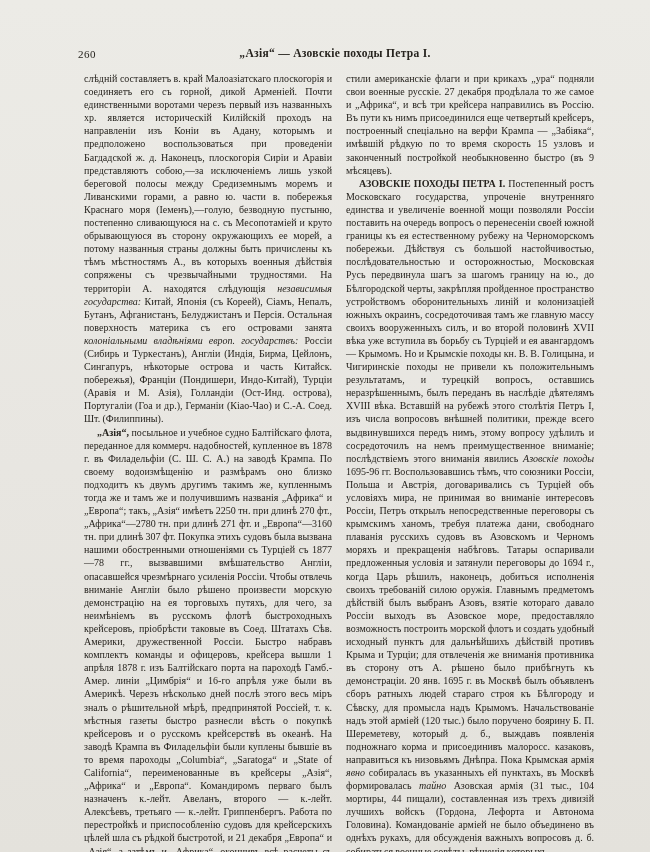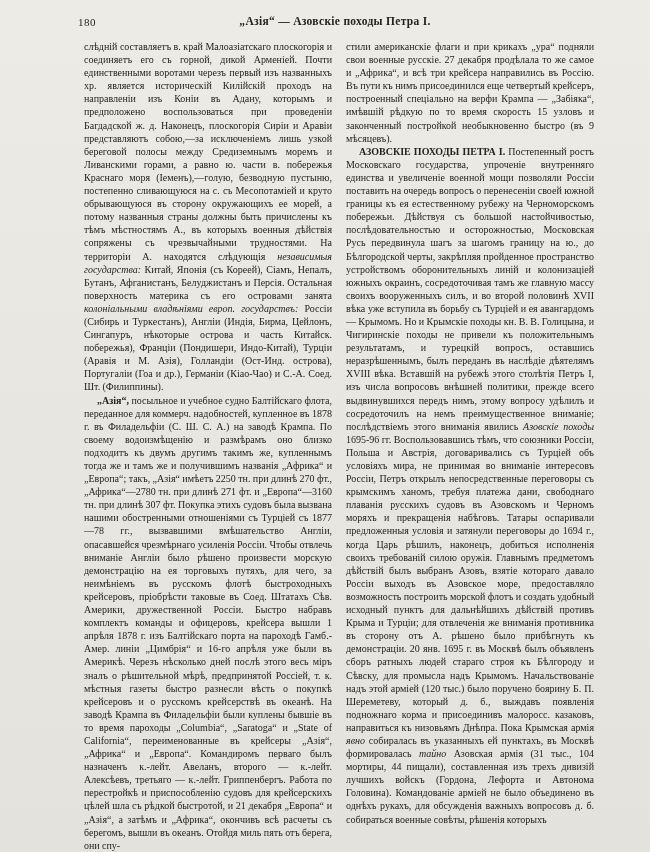--- a/index.html
+++ b/index.html
@@ -24,20 +24,21 @@
   .pagenum{
     position:absolute;left:2px;top:2px;
     font-size:11px;letter-spacing:.5px;
   }
   .header-title{
     text-align:center;
     font-weight:bold;
     font-size:11.5px;
     letter-spacing:.3px;
     padding-top:1px;
+    margin-top:32px;
   }
   .cols{
     display:flex;
     gap:14px;
     margin-left:8px;
   }
   .col{
     width:50%;
     text-align:justify;
     font-size:10px;
@@ -50,21 +51,21 @@
   .col p.noindent{text-indent:0;}
   .b{font-weight:bold;}
   .i{font-style:italic;}
 </style>
 </head>
 <body>
 
 <div class="sheet">
 
   <div class="header">
-    <span class="pagenum">180</span>
+    <span class="pagenum">260</span>
     <div class="header-title">„Азія“ — Азовскіе походы Петра I.</div>
   </div>
 
   <div class="cols">
 
     <div class="col">
       <p class="noindent">
         <span>слѣдній составляетъ в. край Малоазіатскаго плоскогорія и соединяетъ его съ горной, дикой Арменіей. Почти единственными воротами черезъ первый изъ названныхъ хр. является историческій Килійскій проходъ на направленіи изъ Коніи въ Адану, которымъ и предположено воспользоваться при проведеніи Багдадской ж. д. Наконецъ, плоскогорія Сиріи и Аравіи представляютъ собою,—за исключеніемъ лишь узкой береговой полосы между Средиземнымъ моремъ и Ливанскими горами, а равно ю. части в. побережья Краснаго моря (Іеменъ),—голую, безводную пустыню, постепенно сливающуюся на с. съ Месопотаміей и круто обрывающуюся въ сторону окружающихъ ее морей, а потому названныя страны должны быть причислены къ тѣмъ мѣстностямъ А., въ которыхъ военныя дѣйствія сопряжены съ чрезвычайными трудностями. На территоріи А. находятся слѣдующія </span><span class="i">независимыя государства:</span><span> Китай, Японія (съ Кореей), Сіамъ, Непалъ, Бутанъ, Афганистанъ, Белуджистанъ и Персія. Остальная поверхность материка съ его островами занята </span><span class="i">колоніальными владѣніями европ. государствъ:</span><span> Россіи (Сибирь и Туркестанъ), Англіи (Индія, Бирма, Цейлонъ, Сингапуръ, нѣкоторые острова и часть Китайск. побережья), Франціи (Пондишери, Индо-Китай), Турціи (Аравія и М. Азія), Голландіи (Ост-Инд. острова), Португаліи (Гоа и др.), Германіи (Кіао-Чао) и С.-А. Соед. Шт. (Филиппины).</span>
       </p>
       <p>

